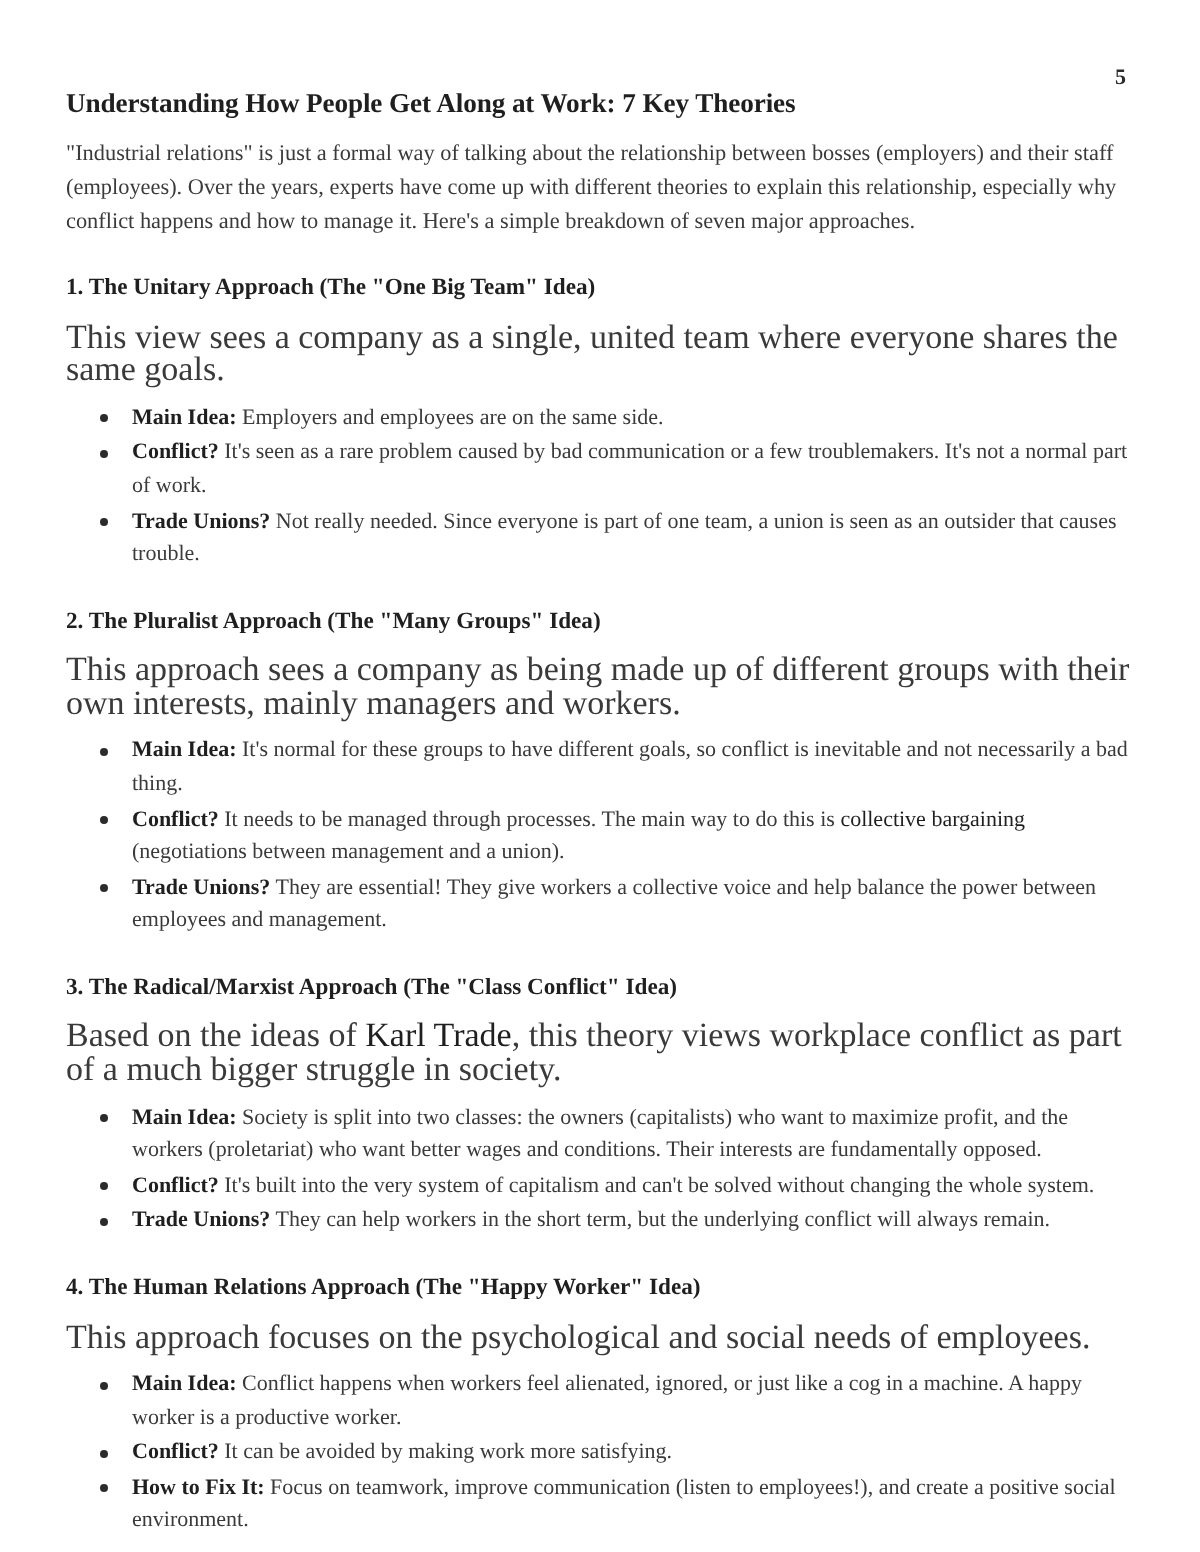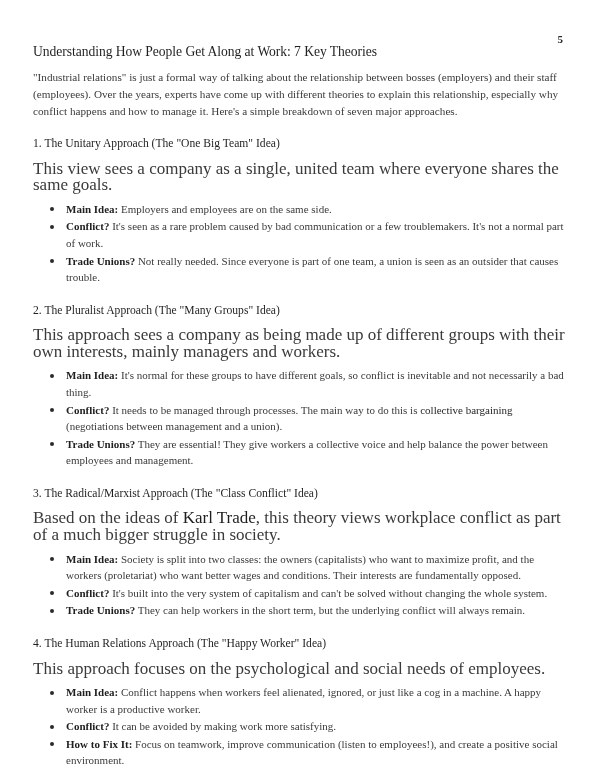--- a/index.html
+++ b/index.html
@@ -28,39 +28,39 @@
     right: 37px;
     font-size: 11px;
     font-weight: bold;
     color: #2b2b2b;
     letter-spacing: 0;
   }
   .doc-title {
     margin: 0;
     padding-top: 44px;
     font-size: 13.6px;
-    font-weight: normal;
+    font-weight: bold;
     color: #1f1f1f;
     line-height: 1.2;
     letter-spacing: -0.05px;
   }
   p.intro {
     margin: 9px 0 0 0;
     font-size: 11.2px;
     line-height: 16.6px;
     color: #3a3a3a;
     max-width: 532px;
   }
   .section {
     margin-top: 18px;
   }
   .section-heading {
     margin: 0;
     font-size: 11.6px;
-    font-weight: normal;
+    font-weight: bold;
     color: #1f1f1f;
     line-height: 1.25;
   }
   p.section-intro {
     margin: 9px 0 0 0;
     font-size: 17px;
     line-height: 16.6px;
     color: #3a3a3a;
     max-width: 532px;
   }

